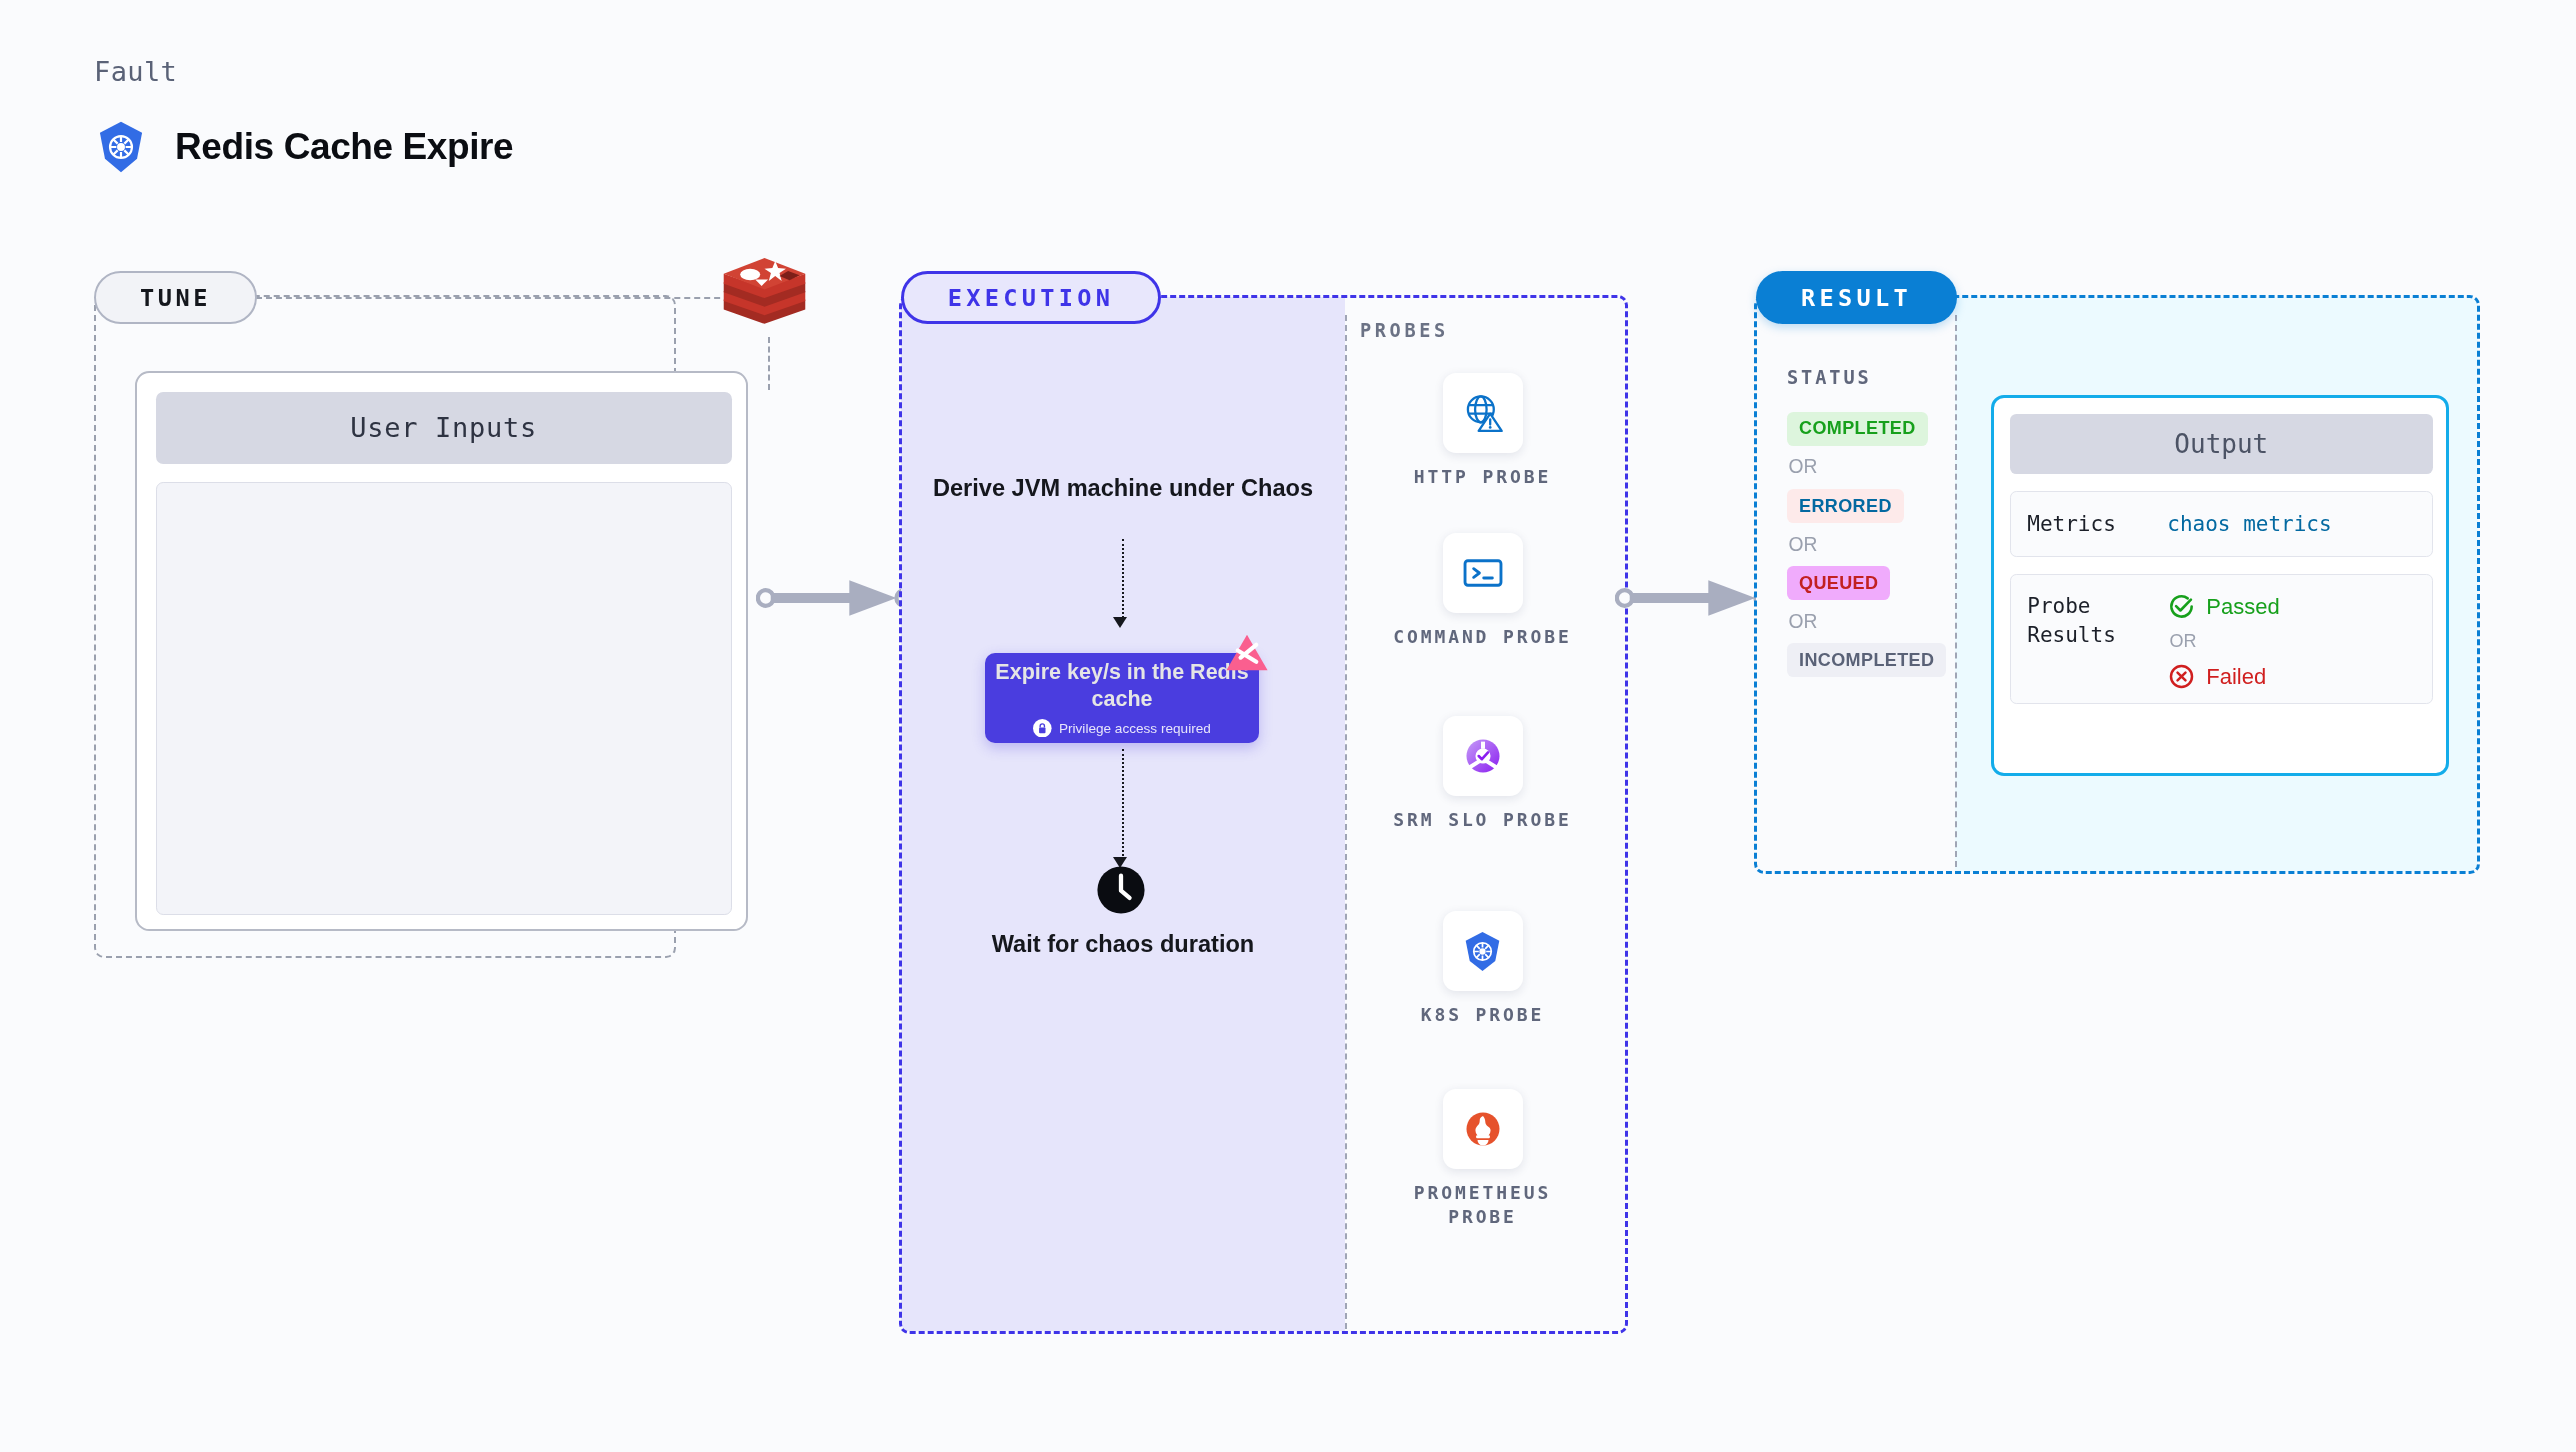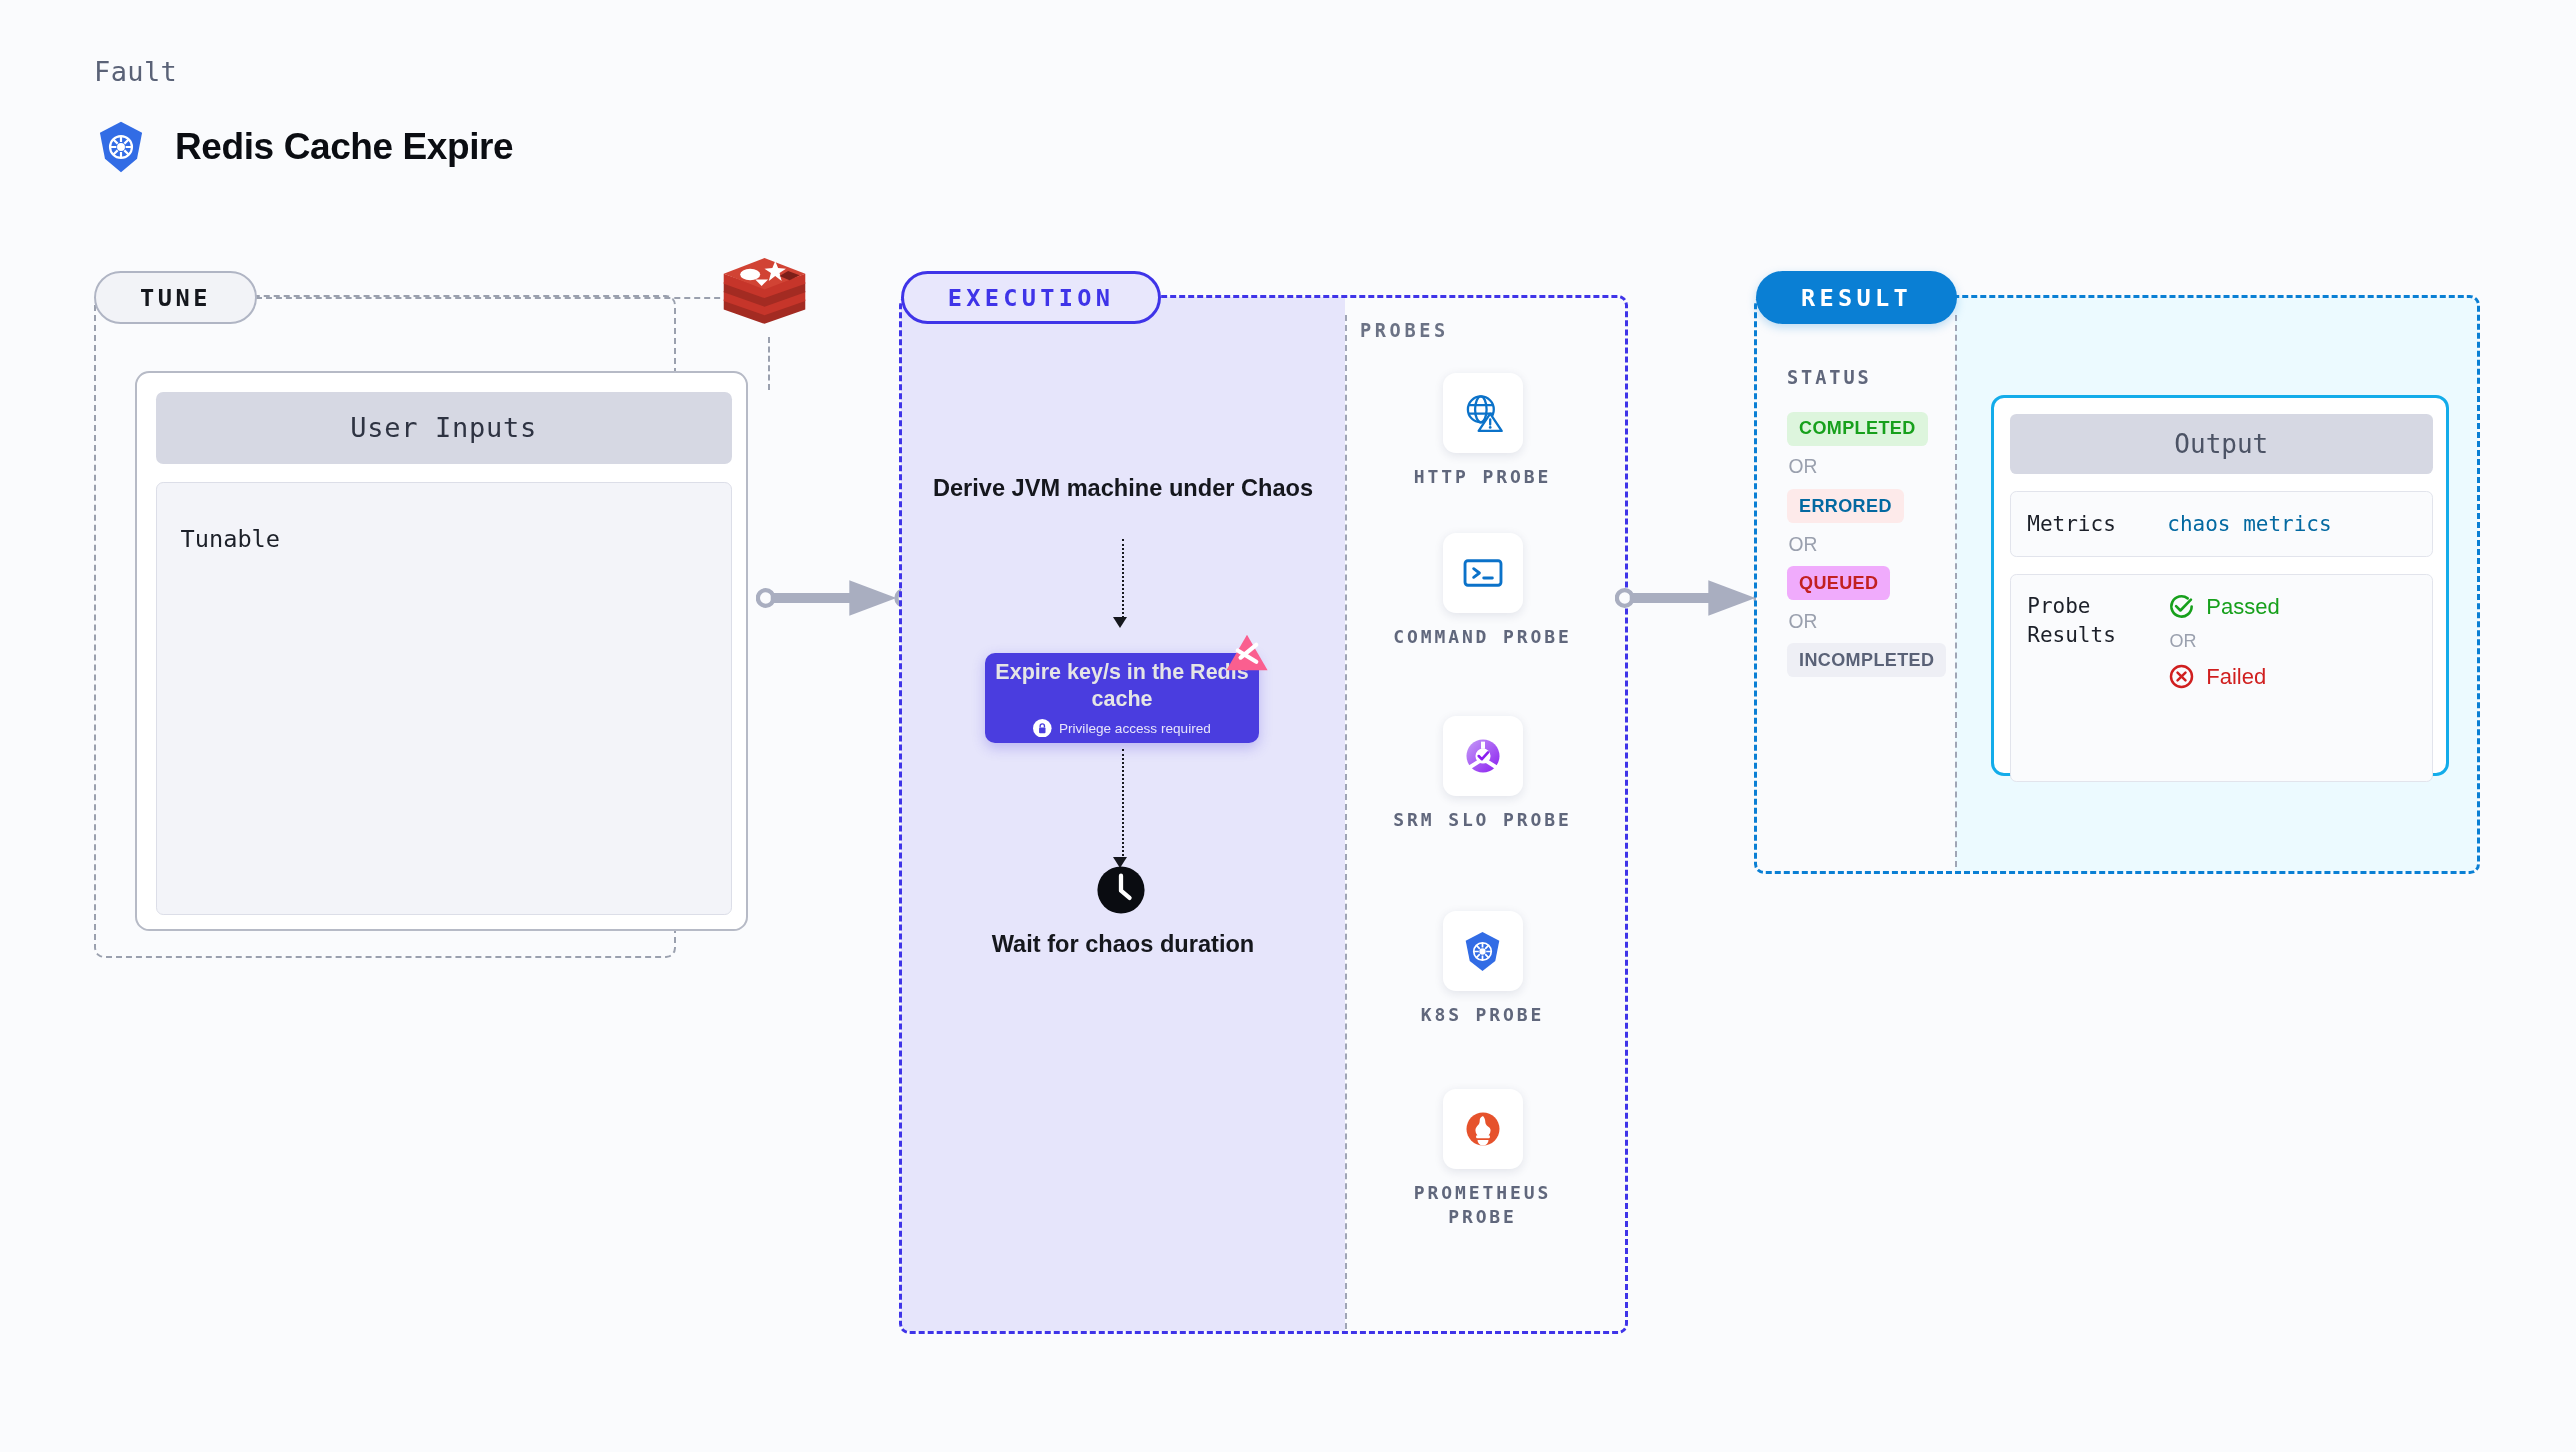--- a/index.html
+++ b/index.html
@@ -196,21 +196,21 @@
     display: flex; align-items: center; justify-content: center;
     font-family: "DejaVu Sans Mono", monospace;
     font-size: 26px; color: #4c5365;
   }
   .output-row {
     position: absolute; left: 15.8px; width: 423px;
     background: #fafbfd; border: 1.4px solid #e2e4ec; border-radius: 6.4px;
     display: flex; align-items: flex-start; padding: 17px 0 17px 16.5px;
   }
   .row-metrics { top: 93px; height: 66px; align-items: center; }
-  .row-probe   { top: 176px; height: 208px; }
+  .row-probe   { top: 176px; height: 130px; }
   .out-key {
     font-family: "DejaVu Sans Mono", monospace;
     font-size: 21px; color: #1c2029; width: 140px; line-height: 29px;
   }
   .out-link {
     font-family: "DejaVu Sans Mono", monospace;
     font-size: 21px; color: #0369a1;
   }
   .verdict { display: flex; align-items: center; gap: 10px; }
   .verdict-text { font-size: 22px; font-weight: 400; }
@@ -249,21 +249,20 @@
       <ellipse cx="45" cy="31" rx="14" ry="8" fill="#ffffff"></ellipse>
       <polygon points="80,12 84,22 95,23 86,29 89,40 80,33 71,40 74,29 65,23 76,22" fill="#ffffff"></polygon>
       <polygon points="52,38 70,38 61,47" fill="#ffffff"></polygon>
       <polygon points="98,26 114,32 100,39 86,33" fill="#7d1f18"></polygon>
     </g>
   </svg>
 
   <div class="inputs-card">
     <div class="inputs-head">User Inputs</div>
     <div class="inputs-body">
-      <div class="tunable-col">Tunable</div>
     </div>
   </div>
 
   <svg class="arrow" style="left:756px; top:573px; width:158px; height:50px;" viewBox="0 0 220 70">
     <circle cx="13" cy="35" r="11" fill="#fafbfd" stroke="#a9aec0" stroke-width="6"></circle>
     <rect x="20" y="28" width="118" height="14" fill="#a9aec0"></rect>
     <polygon points="130,10 196,35 130,60" fill="#a9aec0"></polygon>
     <circle cx="207" cy="35" r="11" fill="#fafbfd" stroke="#a9aec0" stroke-width="6"></circle>
   </svg>
 

